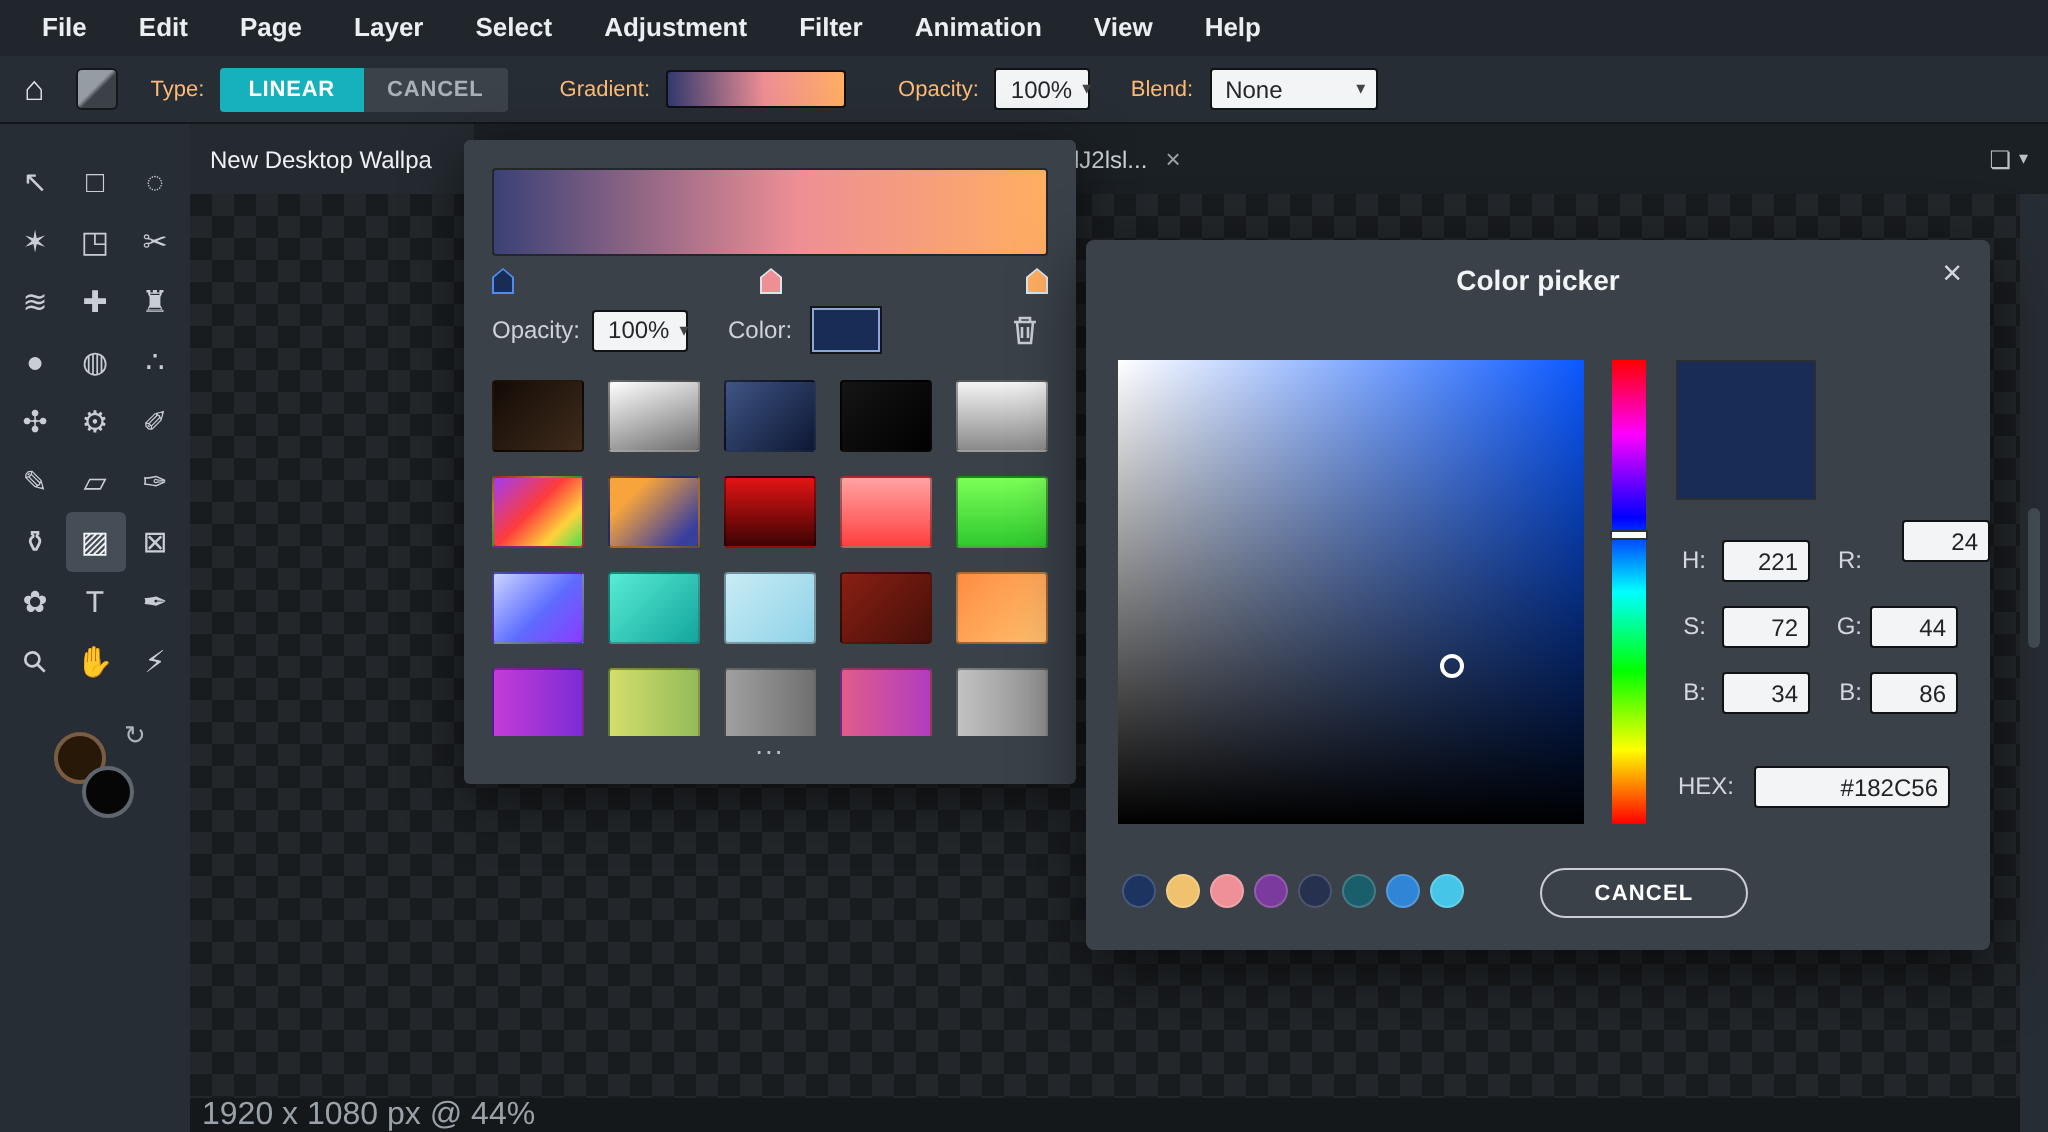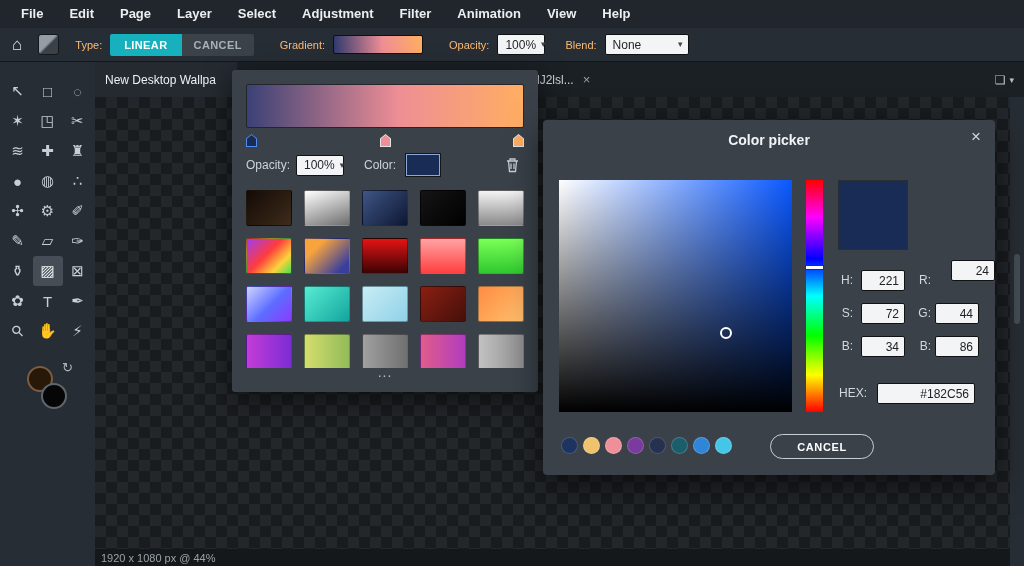--- a/index.html
+++ b/index.html
@@ -42,21 +42,21 @@
 .tab-close{color:#99a1a8;font-size:13px}
 .tab-actions{position:absolute;right:10px;top:0;height:100%;display:flex;align-items:center;gap:4px;color:#b9c0c7;font-size:12px}
 .tab-actions .caret{font-size:9px}
 
 
 .canvas{position:absolute;left:95px;top:97px;right:14px;bottom:17px;background-color:#191c1f;
 background-image:linear-gradient(45deg,#23272b 25%,transparent 25%,transparent 75%,#23272b 75%),linear-gradient(45deg,#23272b 25%,transparent 25%,transparent 75%,#23272b 75%);
 background-size:22px 22px;background-position:0 0,11px 11px}
 .right-strip{position:absolute;right:0;top:62px;width:14px;bottom:0;background:#272d34}
 .right-handle{position:absolute;left:4px;top:192px;width:6px;height:70px;background:#454d55;border-radius:3px}
-.statusbar{position:absolute;left:95px;bottom:0;right:14px;height:17px;background:#15181b;color:#9aa2a9;font-size:11px;display:flex;align-items:center;padding-left:6px;z-index:4}
+.statusbar{position:absolute;left:95px;bottom:0;right:14px;height:17px;background:#15181b;color:#9aa2a9;font-size:16px;display:flex;align-items:center;padding-left:6px;z-index:4}
 
 
 .gradient-popup{position:absolute;left:232px;top:70px;width:306px;height:322px;background:#3a4149;border-radius:3px;box-shadow:0 8px 28px rgba(0,0,0,.55);z-index:30;padding:14px;overflow:hidden}
 .ge-bar{height:44px;border:1px solid #23272c;border-radius:2px}
 .ge-stops{position:relative;height:15px;margin-top:5px}
 .ge-stop{position:absolute;top:1px;width:11px;height:13px;clip-path:polygon(50% 0,100% 35%,100% 100%,0 100%,0 35%);background:#dfe3e7}
 .ge-stop.selected{background:#4f8cf0}
 .ge-stop .fill{position:absolute;inset:1px;clip-path:polygon(50% 0,100% 35%,100% 100%,0 100%,0 35%)}
 .ge-controls{display:flex;align-items:center;margin-top:6px;height:22px;gap:6px}
 .lab{color:#cdd3d9;font-size:12px}

